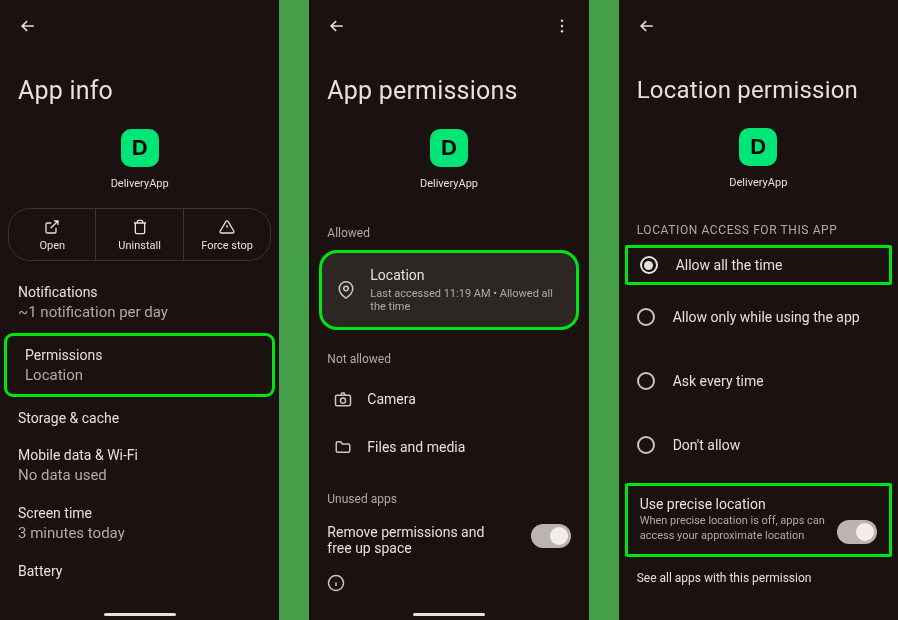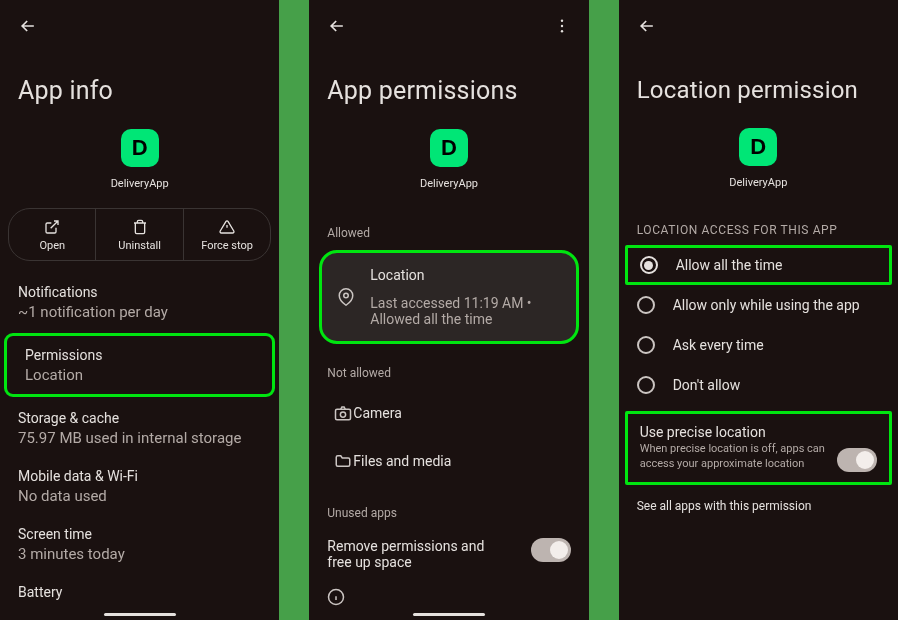--- a/index.html
+++ b/index.html
@@ -110,23 +110,23 @@
     gap: 14px;
     cursor: pointer;
   }
   .perm-card.highlight {
     position: relative;
     border: 3px solid #00e510;
   }
   .perm-icon { flex:0 0 20px; color:#cbc5c2; display:flex; align-items:center; justify-content:center;}
   .perm-texts { flex:1; }
   .perm-title { font-size: 14px; }
-  .perm-sub { font-size: 14px; color: #b3aaa6; margin-top:12px; }
+  .perm-sub { font-size: 11px; color: #b3aaa6; margin-top:4px; }
   .perm-row {
-    display:flex; align-items:center; 
+    display:flex; align-items:center; gap:14px;
     margin: 6px 10px; border-radius:18px;
     padding: 12px 14px;
     cursor:pointer;
   }
   .toggle-row {
     display:flex; align-items:flex-start; justify-content:space-between;
     padding: 12px 18px;
   }
   .toggle {
     width: 40px; height: 24px;
@@ -141,21 +141,21 @@
   }
   .section-cap {
     font-size: 12px;
     letter-spacing: 0.6px;
     color: #b3aaa6;
     padding: 16px 18px 8px;
     text-transform: uppercase;
   }
   .radio-row {
     display:flex; align-items:center; gap:18px;
-    padding: 11px 18px;
+    padding: 23px 18px;
     cursor:pointer;
   }
   .radio-row.highlight { border: 3px solid #00e510; margin: 0 6px; border-radius:2px; padding:8px 12px; }
   .radio {
     width:18px; height:18px; border:2px solid #cbc5c2; border-radius:50%;
     display:flex; align-items:center; justify-content:center; flex:0 0 18px;
   }
   .radio.checked { border-color:#e5e1de; }
   .radio.checked::after {
     content:""; width:9px; height:9px; background:#e5e1de; border-radius:50%;
@@ -216,21 +216,20 @@
     <div class="list-item clickable">
       <div class="li-title">Notifications</div>
       <div class="li-sub">~1 notification per day</div>
     </div>
     <div class="list-item clickable highlight-green" style="margin:2px 4px;">
       <div class="li-title">Permissions</div>
       <div class="li-sub">Location</div>
     </div>
     <div class="list-item clickable">
       <div class="li-title">Storage &amp; cache</div>
-      <div class="li-sub">75.97 MB used in internal storage</div>
     </div>
     <div class="list-item clickable">
       <div class="li-title">Mobile data &amp; Wi-Fi</div>
       <div class="li-sub">No data used</div>
     </div>
     <div class="list-item clickable">
       <div class="li-title">Screen time</div>
       <div class="li-sub">3 minutes today</div>
     </div>
     <div class="list-item clickable">

